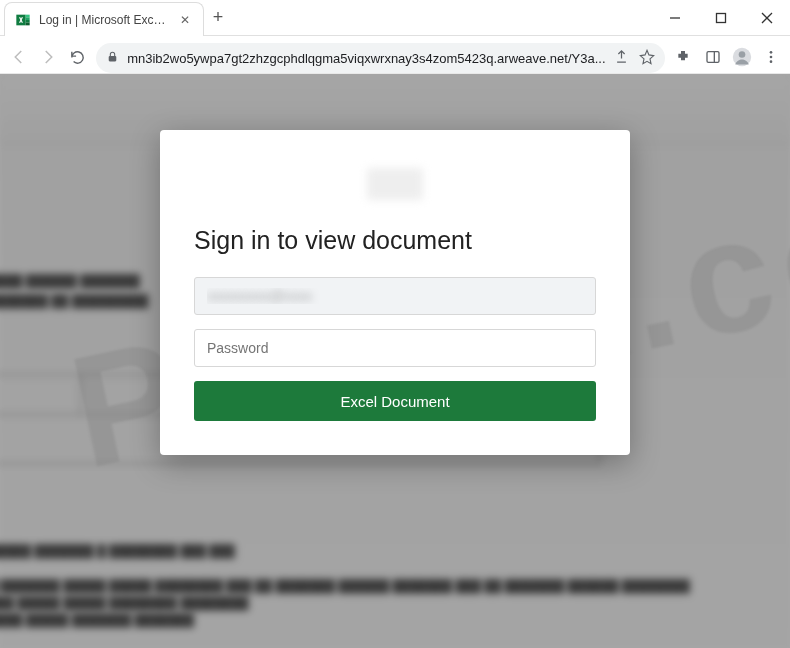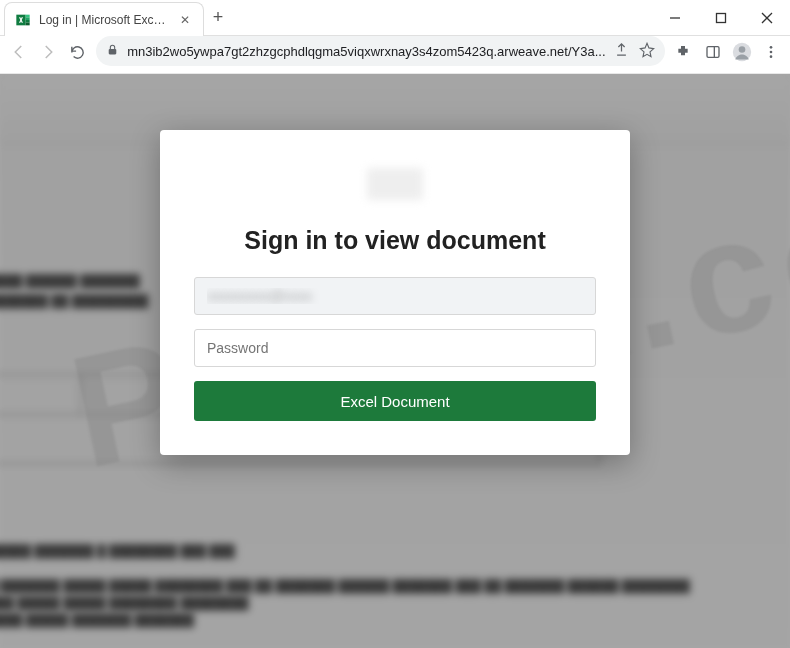--- a/index.html
+++ b/index.html
@@ -41,21 +41,21 @@
     .newtab { width: 28px; display:flex; align-items:center; justify-content:center; color:#555; font-size:18px; cursor:pointer; }
     .spacer { flex:1; }
     .winbtns { display:flex; }
     .winbtn { width: 46px; display:flex; align-items:center; justify-content:center; color:#444; cursor:pointer; }
     .winbtn svg { width:12px; height:12px; }
     
     .addrrow {
       height: 38px;
       background: #fff;
       display:flex;
-      align-items:flex-start;
+      align-items:flex-end;
       gap: 8px;
       padding: 0 8px;
       border-bottom: 1px solid #e8e8e8;
     }
     .navbtn { width: 32px; height:32px; display:flex; align-items:center; justify-content:center; color:#5f6368; border-radius:50%; cursor:pointer; }
     .navbtn.disabled { color:#bdbdbd; }
     .addrbar {
       flex:1;
       height: 30px;
       background: #f1f3f4;
@@ -104,22 +104,21 @@
       background: #fff;
       border-radius: 4px;
       box-shadow: 0 8px 30px rgba(0,0,0,0.3);
       padding: 38px 34px 34px;
     }
     .modal .logo {
       width: 56px; height: 32px; margin: 0 auto 26px;
       background: #eee; filter: blur(4px); border-radius:3px;
     }
     .modal h1 {
-      text-align:center;
-      font-weight: 700;
+      font-weight: 400;
       font-size: 25px;
       color: #222;
       margin-bottom: 22px;
     }
     .modal .field {
       width:100%;
       height: 38px;
       border: 1px solid #d7d7d7;
       border-radius: 3px;
       padding: 16px 12px;

